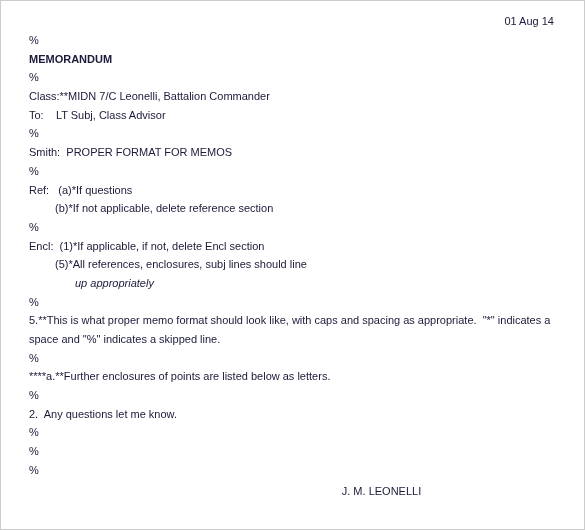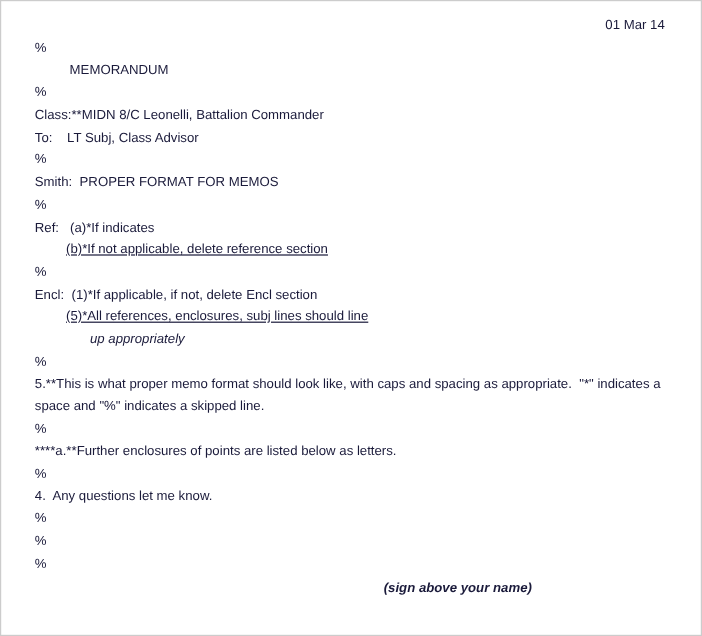--- a/index.html
+++ b/index.html
@@ -21,26 +21,24 @@
     .date {
       text-align: right;
       padding-right: 10px;
       margin-bottom: 4px;
     }
     .line {
       line-height: 1.7;
       white-space: pre-wrap;
     }
     .bold {
-      font-weight: normal;
-      margin-left: 29px;
+      font-weight: bold;
     }
     .indent-sub {
       padding-left: 26px;
-      text-decoration: underline;
     }
     .indent-sub2 {
       padding-left: 46px;
       font-style: italic;
     }
     .sig-block {
       margin-top: 2px;
       text-align: center;
       padding-left: 170px;
     }
@@ -49,39 +47,39 @@
     }
     .sig-instr {
       font-style: italic;
       font-weight: bold;
       line-height: 1.5;
     }
   </style>
 </head>
 <body>
 
-<div class="date">01 Mar 14</div>
+<div class="date">01 Aug 14</div>
 
 <div class="line">%</div>
 
 <div class="line bold">MEMORANDUM</div>
 
 <div class="line">%</div>
 
-<div class="line"><span>Class:</span><span>**MIDN 8/C Leonelli, Battalion Commander</span></div>
+<div class="line"><span>Class:</span><span>**MIDN 7/C Leonelli, Battalion Commander</span></div>
 
 <div class="line"><span>To:    </span><span>LT Subj, Class Advisor</span></div>
 
 <div class="line">%</div>
 
 <div class="line"><span>Smith:  </span><span>PROPER FORMAT FOR MEMOS</span></div>
 
 <div class="line">%</div>
 
-<div class="line"><span>Ref:   </span><span>(a)*If indicates</span></div>
+<div class="line"><span>Ref:   </span><span>(a)*If questions</span></div>
 
 <div class="line indent-sub">(b)*If not applicable, delete reference section</div>
 
 <div class="line">%</div>
 
 <div class="line"><span>Encl:  </span><span>(1)*If applicable, if not, delete Encl section</span></div>
 
 <div class="line indent-sub">(5)*All references, enclosures, subj lines should line</div>
 
 <div class="line indent-sub2">up appropriately</div>
@@ -89,21 +87,21 @@
 <div class="line">%</div>
 
 <div class="line">5.**This is what proper memo format should look like, with caps and spacing as appropriate.  "*" indicates a space and "%" indicates a skipped line.</div>
 
 <div class="line">%</div>
 
 <div class="line">****a.**Further enclosures of points are listed below as letters.</div>
 
 <div class="line">%</div>
 
-<div class="line">4.  Any questions let me know.</div>
+<div class="line">2.  Any questions let me know.</div>
 
 <div class="line">%</div>
 <div class="line">%</div>
 <div class="line">%</div>
 
 <div class="sig-block">
-  <div class="sig-instr">(sign above your name)</div>
+  <div class="sig-name">J. M. LEONELLI</div>
 </div>
 
 </body></html>

